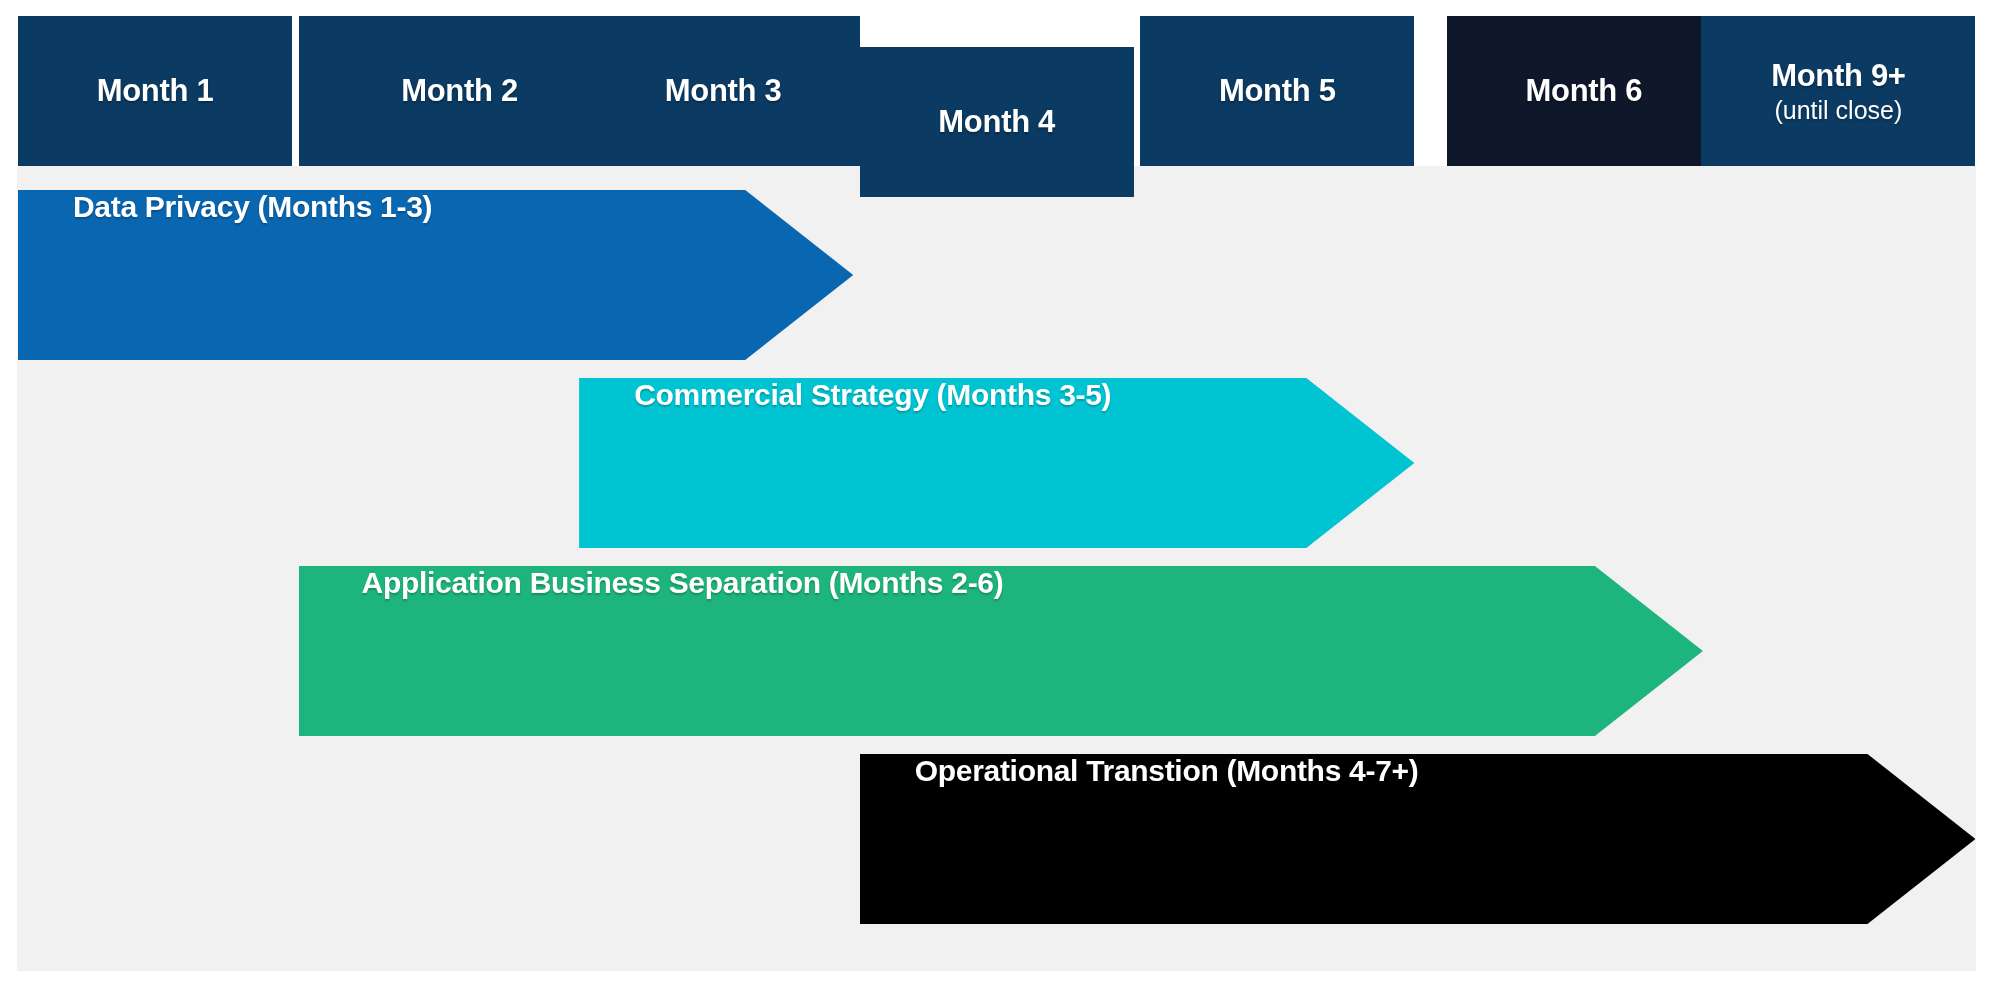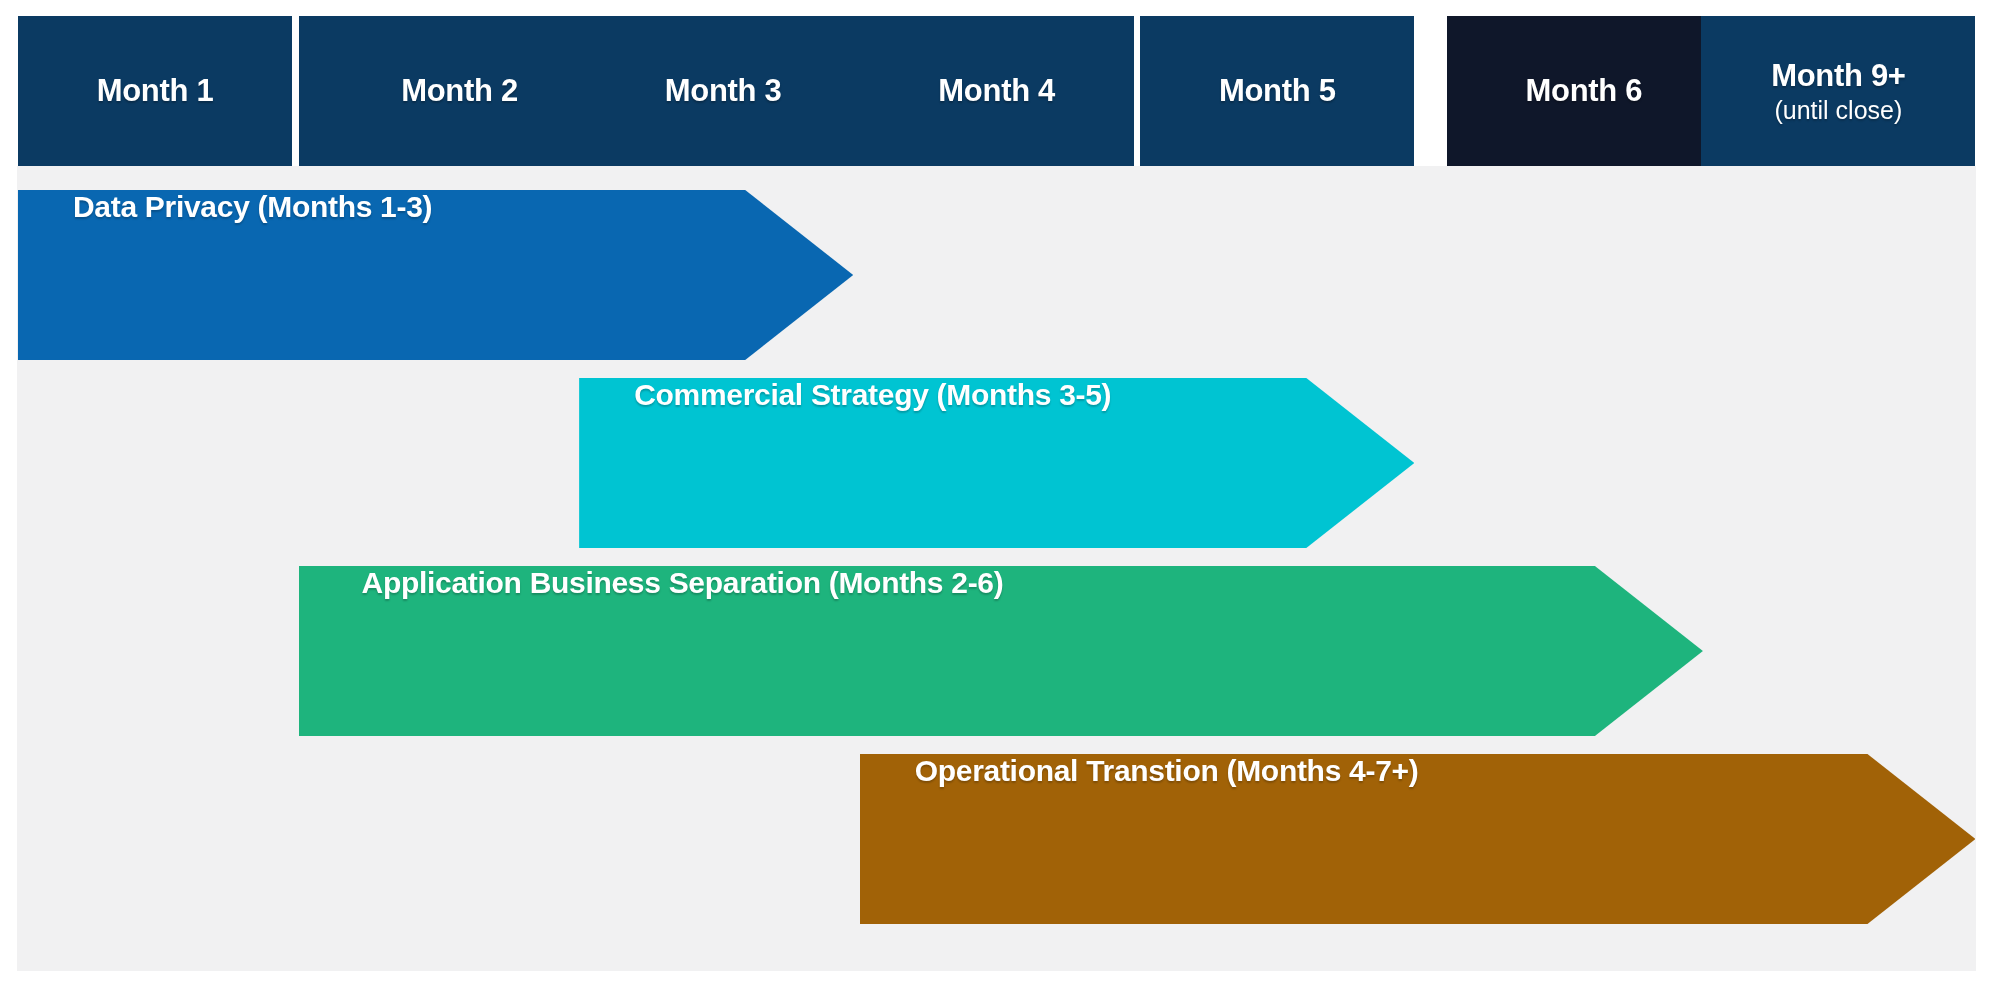--- a/index.html
+++ b/index.html
@@ -63,21 +63,21 @@
   <div id="header-row">
       <div class="header-cell" style="left: 18px; width: 274px; background: rgb(11, 58, 98);">
         <div class="month-label">Month 1</div>
       </div>
       <div class="header-cell" style="left: 298.57px; width: 322px; background: rgb(11, 58, 98);">
         <div class="month-label">Month 2</div>
       </div>
       <div class="header-cell" style="left: 579.14px; width: 274px; background: rgb(11, 58, 98); padding-left: 7px;">
         <div class="month-label">Month 3</div>
       </div>
-      <div class="header-cell" style="left: 859.71px; width: 274px; background: rgb(11, 58, 98);">
+      <div class="header-cell" style="left: 859.71px; width: 274px; background: rgb(11, 58, 98); margin-top: 31px;">
         <div class="month-label">Month 4</div>
       </div>
       <div class="header-cell" style="left: 1140.28px; width: 274px; background: rgb(11, 58, 98);">
         <div class="month-label">Month 5</div>
       </div>
       <div class="header-cell" style="left: 1420.85px; width: 274px; background: #0f172a; margin-left: 26px;">
         <div class="month-label">Month 6</div>
       </div>
       <div class="header-cell" style="left: 1701.42px; width: 274px; background: rgb(11, 58, 98);">
         <div class="month-label">Month 9+</div>
@@ -87,17 +87,17 @@
   <div id="bars-layer">
       <div class="task-bar" style="left: 18px; width: 835.21px; top: 190px; background: rgb(9, 103, 177); clip-path: polygon(0px 0px, calc(100% - 108px) 0px, 100% 50%, calc(100% - 108px) 100%, 0px 100%);">
         <span class="task-bar-label">Data Privacy (Months 1-3)</span>
       </div>
       <div class="task-bar" style="left: 579.14px; width: 835.21px; top: 378px; background: rgb(0, 196, 210); clip-path: polygon(0px 0px, calc(100% - 108px) 0px, 100% 50%, calc(100% - 108px) 100%, 0px 100%);">
         <span class="task-bar-label">Commercial Strategy (Months 3-5)</span>
       </div>
       <div class="task-bar" style="left: 298.57px; width: 1396.35px; top: 566px; background: rgb(30, 180, 125); clip-path: polygon(0px 0px, calc(100% - 108px) 0px, 100% 50%, calc(100% - 108px) 100%, 0px 100%); padding-left: 8px;">
         <span class="task-bar-label">Application Business Separation (Months 2-6)</span>
       </div>
-      <div class="task-bar" style="left: 859.71px; width: 1115.78px; top: 754px; background: #a16207; clip-path: polygon(0px 0px, calc(100% - 108px) 0px, 100% 50%, calc(100% - 108px) 100%, 0px 100%);">
+      <div class="task-bar" style="left: 859.71px; width: 1115.78px; top: 754px; background: #000000; clip-path: polygon(0px 0px, calc(100% - 108px) 0px, 100% 50%, calc(100% - 108px) 100%, 0px 100%);">
         <span class="task-bar-label">Operational Transtion (Months 4-7+)</span>
       </div>
     </div>
 </div>
 
 </body></html>

